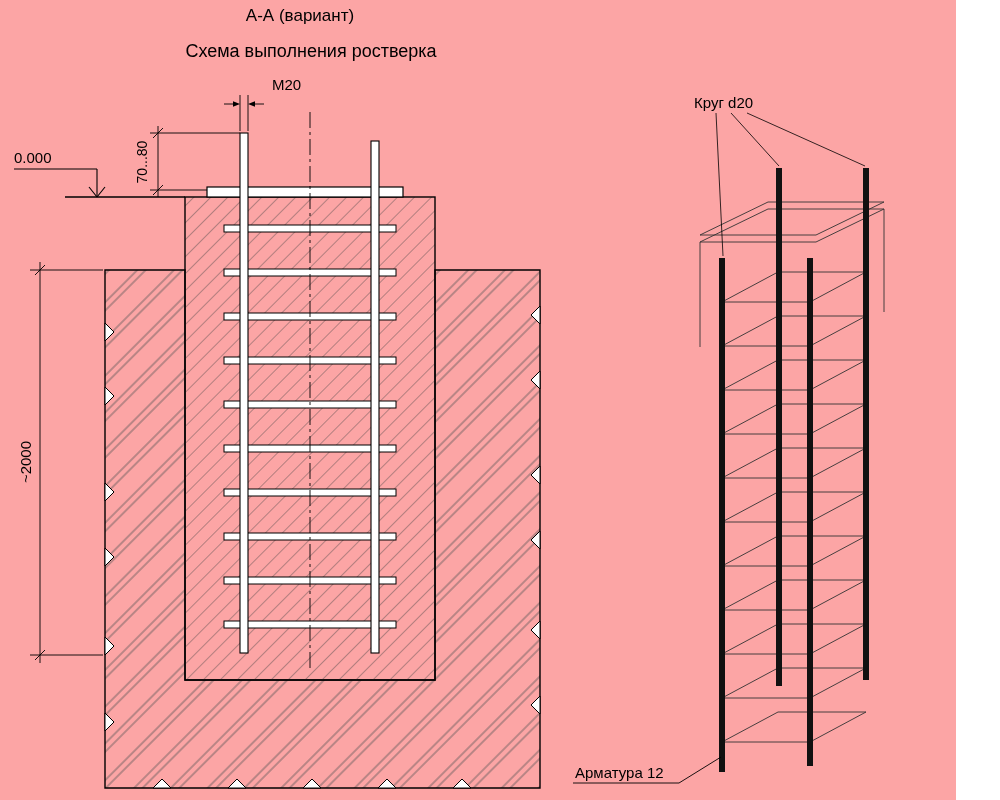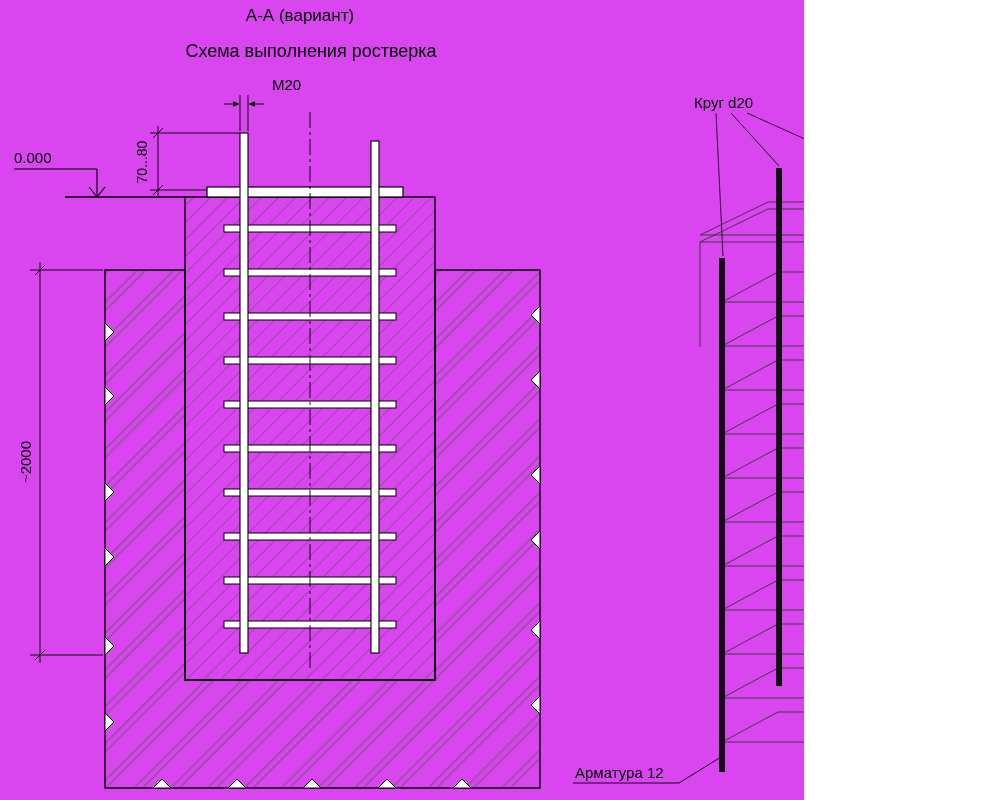--- a/index.html
+++ b/index.html
@@ -1,16 +1,16 @@
 <!DOCTYPE html>
 <html><head>
 <meta charset="utf-8">
 <style>
   html,body{margin:0;padding:0;background:#fff;}
-  .canvas{position:relative;width:804px;height:800px;background:#d946ef;overflow:hidden;
+  .canvas{position:relative;width:956px;height:800px;background:#fca5a5;overflow:hidden;
           font-family:"Liberation Sans",sans-serif;}
   svg{display:block;}
   svg text{font-family:"Liberation Sans",sans-serif;fill:#000;}
   .t-title{font-size:17px;}
   .t-sub{font-size:18px;}
   .t-label{font-size:15px;}
   .t-dim{font-size:14px;}
 </style>
 </head>
 <body>

